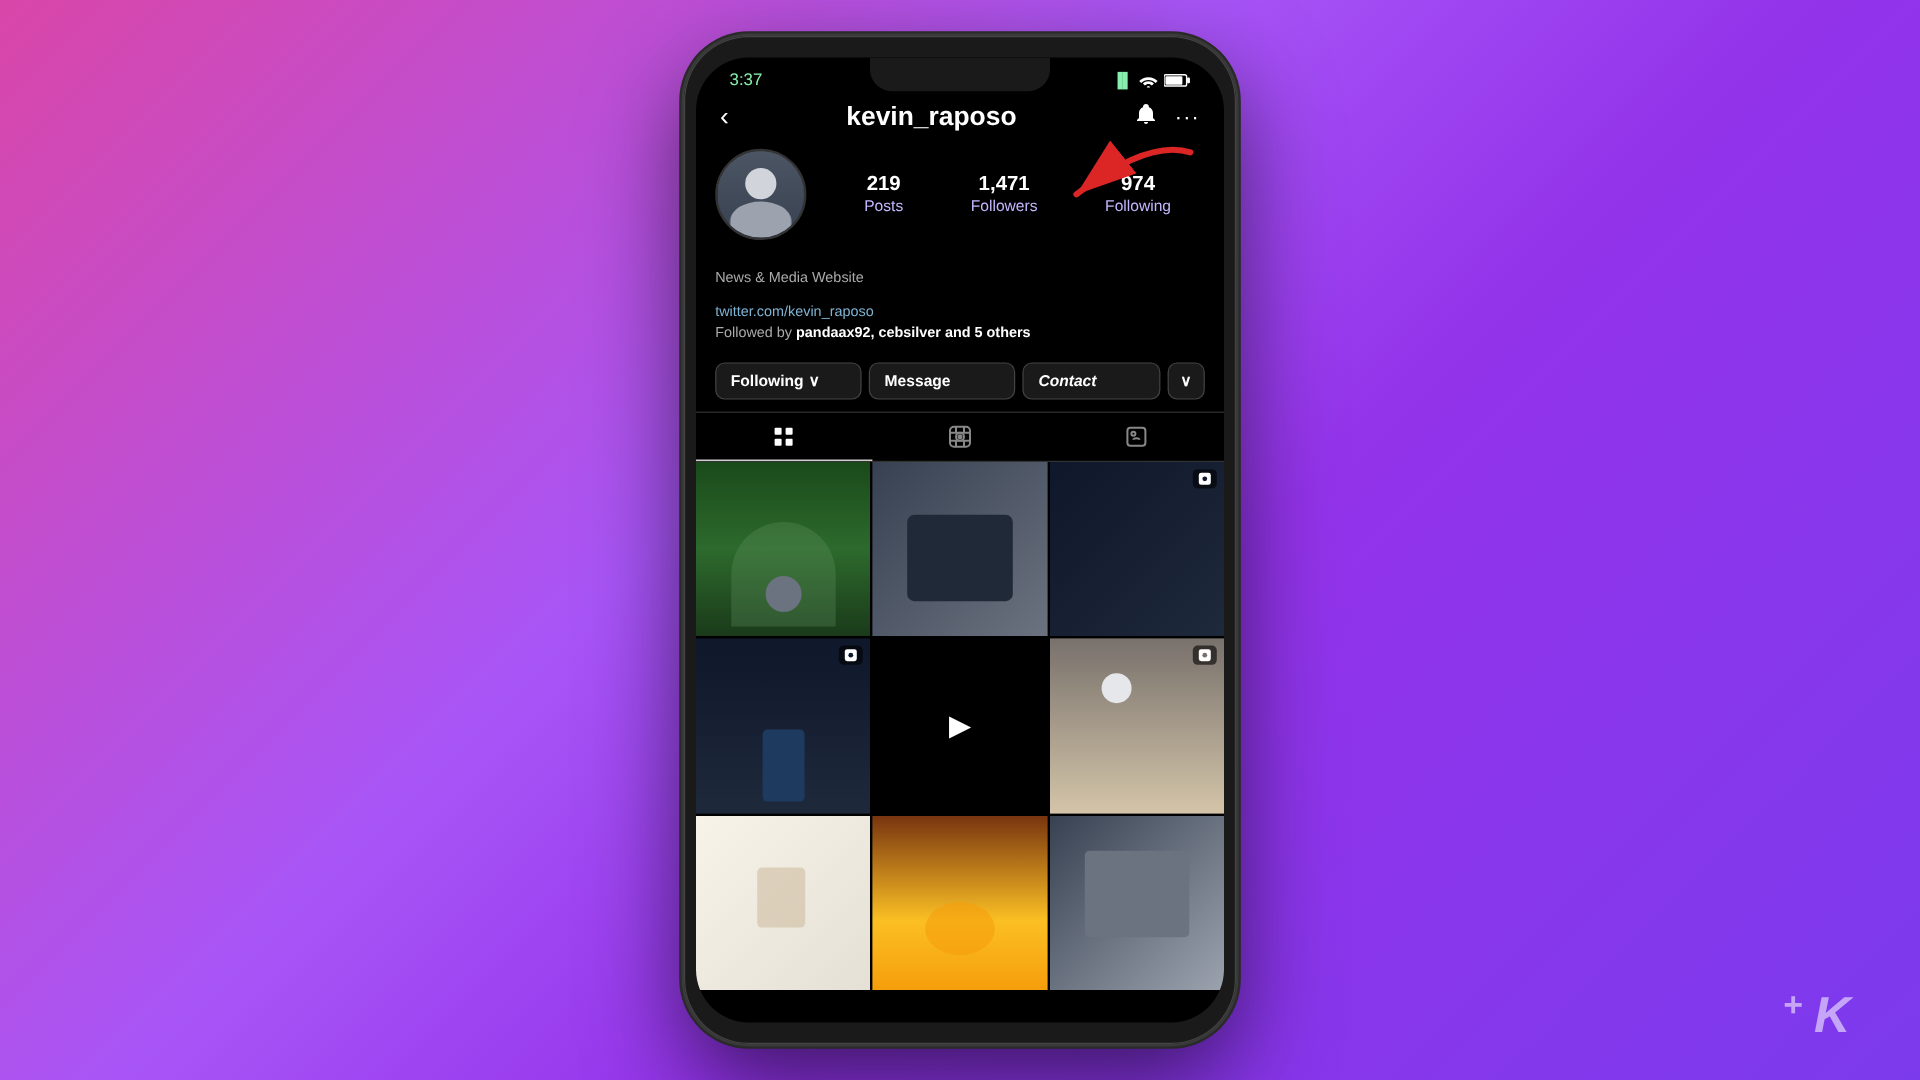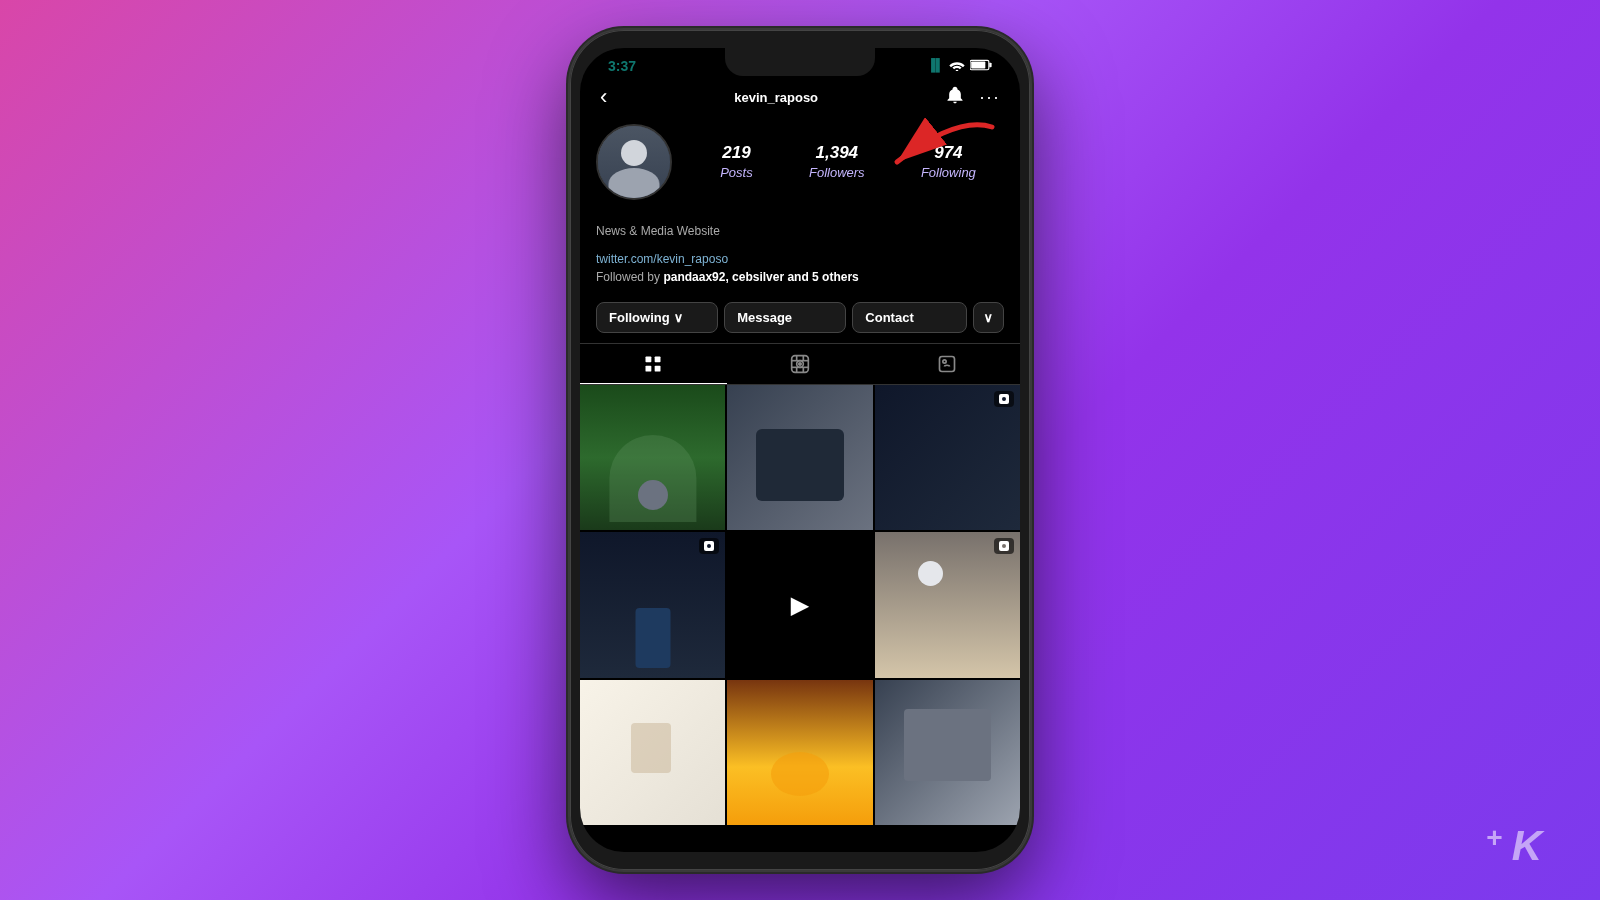--- a/index.html
+++ b/index.html
@@ -50,66 +50,65 @@
       width: 150px; height: 28px;
       background: #1a1a1a;
       border-radius: 0 0 18px 18px;
       z-index: 10;
     }
 
     
     .status-bar {
       display: flex;
       justify-content: space-between;
-      align-items: flex-start;
+      align-items: flex-end;
       padding: 10px 28px 4px;
-      color: #0f766e;
+      color: #86efac;
       font-size: 14px;
-      font-weight: 700;
+      font-weight: 400;
     }
 
     .status-right {
       display: flex;
       align-items: center;
       gap: 5px;
       font-size: 12px;
     }
 
     
     .nav-bar {
       display: flex;
       justify-content: space-between;
       align-items: center;
       padding: 6px 20px 10px;
       color: #fff;
     }
 
     .nav-username {
-      font-size: 13px;
+      font-size: 22px;
       font-weight: 700;
       color: #fff;
     }
 
     .nav-icons {
       display: flex;
       gap: 14px;
       align-items: center;
     }
 
     
     .profile-section {
       padding: 4px 16px 12px;
     }
 
     .profile-stats-row {
       display: flex;
       align-items: center;
       gap: 20px;
       margin-bottom: 12px;
-      font-style: italic;
     }
 
     .avatar-circle {
       width: 76px;
       height: 76px;
       border-radius: 50%;
       background: linear-gradient(135deg, #6b7280, #374151);
       overflow: hidden;
       flex-shrink: 0;
       border: 2px solid #333;
@@ -229,20 +228,21 @@
       flex: 1.2;
     }
 
     .btn-message {
       flex: 1.2;
       text-align: right;
     }
 
     .btn-contact {
       flex: 1.1;
+      font-style: italic;
     }
 
     .btn-chevron {
       padding: 7px 10px;
     }
 
     
     .profile-tabs {
       display: flex;
       border-top: 0.5px solid #333;
@@ -432,21 +432,21 @@
             </div>
           </div>
         </div>
 
         <div class="stats-container">
           <div class="stat-item">
             <span class="stat-number">219</span>
             <span class="stat-label">Posts</span>
           </div>
           <div class="stat-item">
-            <span class="stat-number">1,394</span>
+            <span class="stat-number">1,471</span>
             <span class="stat-label">Followers</span>
           </div>
           <div class="stat-item">
             <span class="stat-number">974</span>
             <span class="stat-label">Following</span>
           </div>
         </div>
       </div>
     </div>
 

